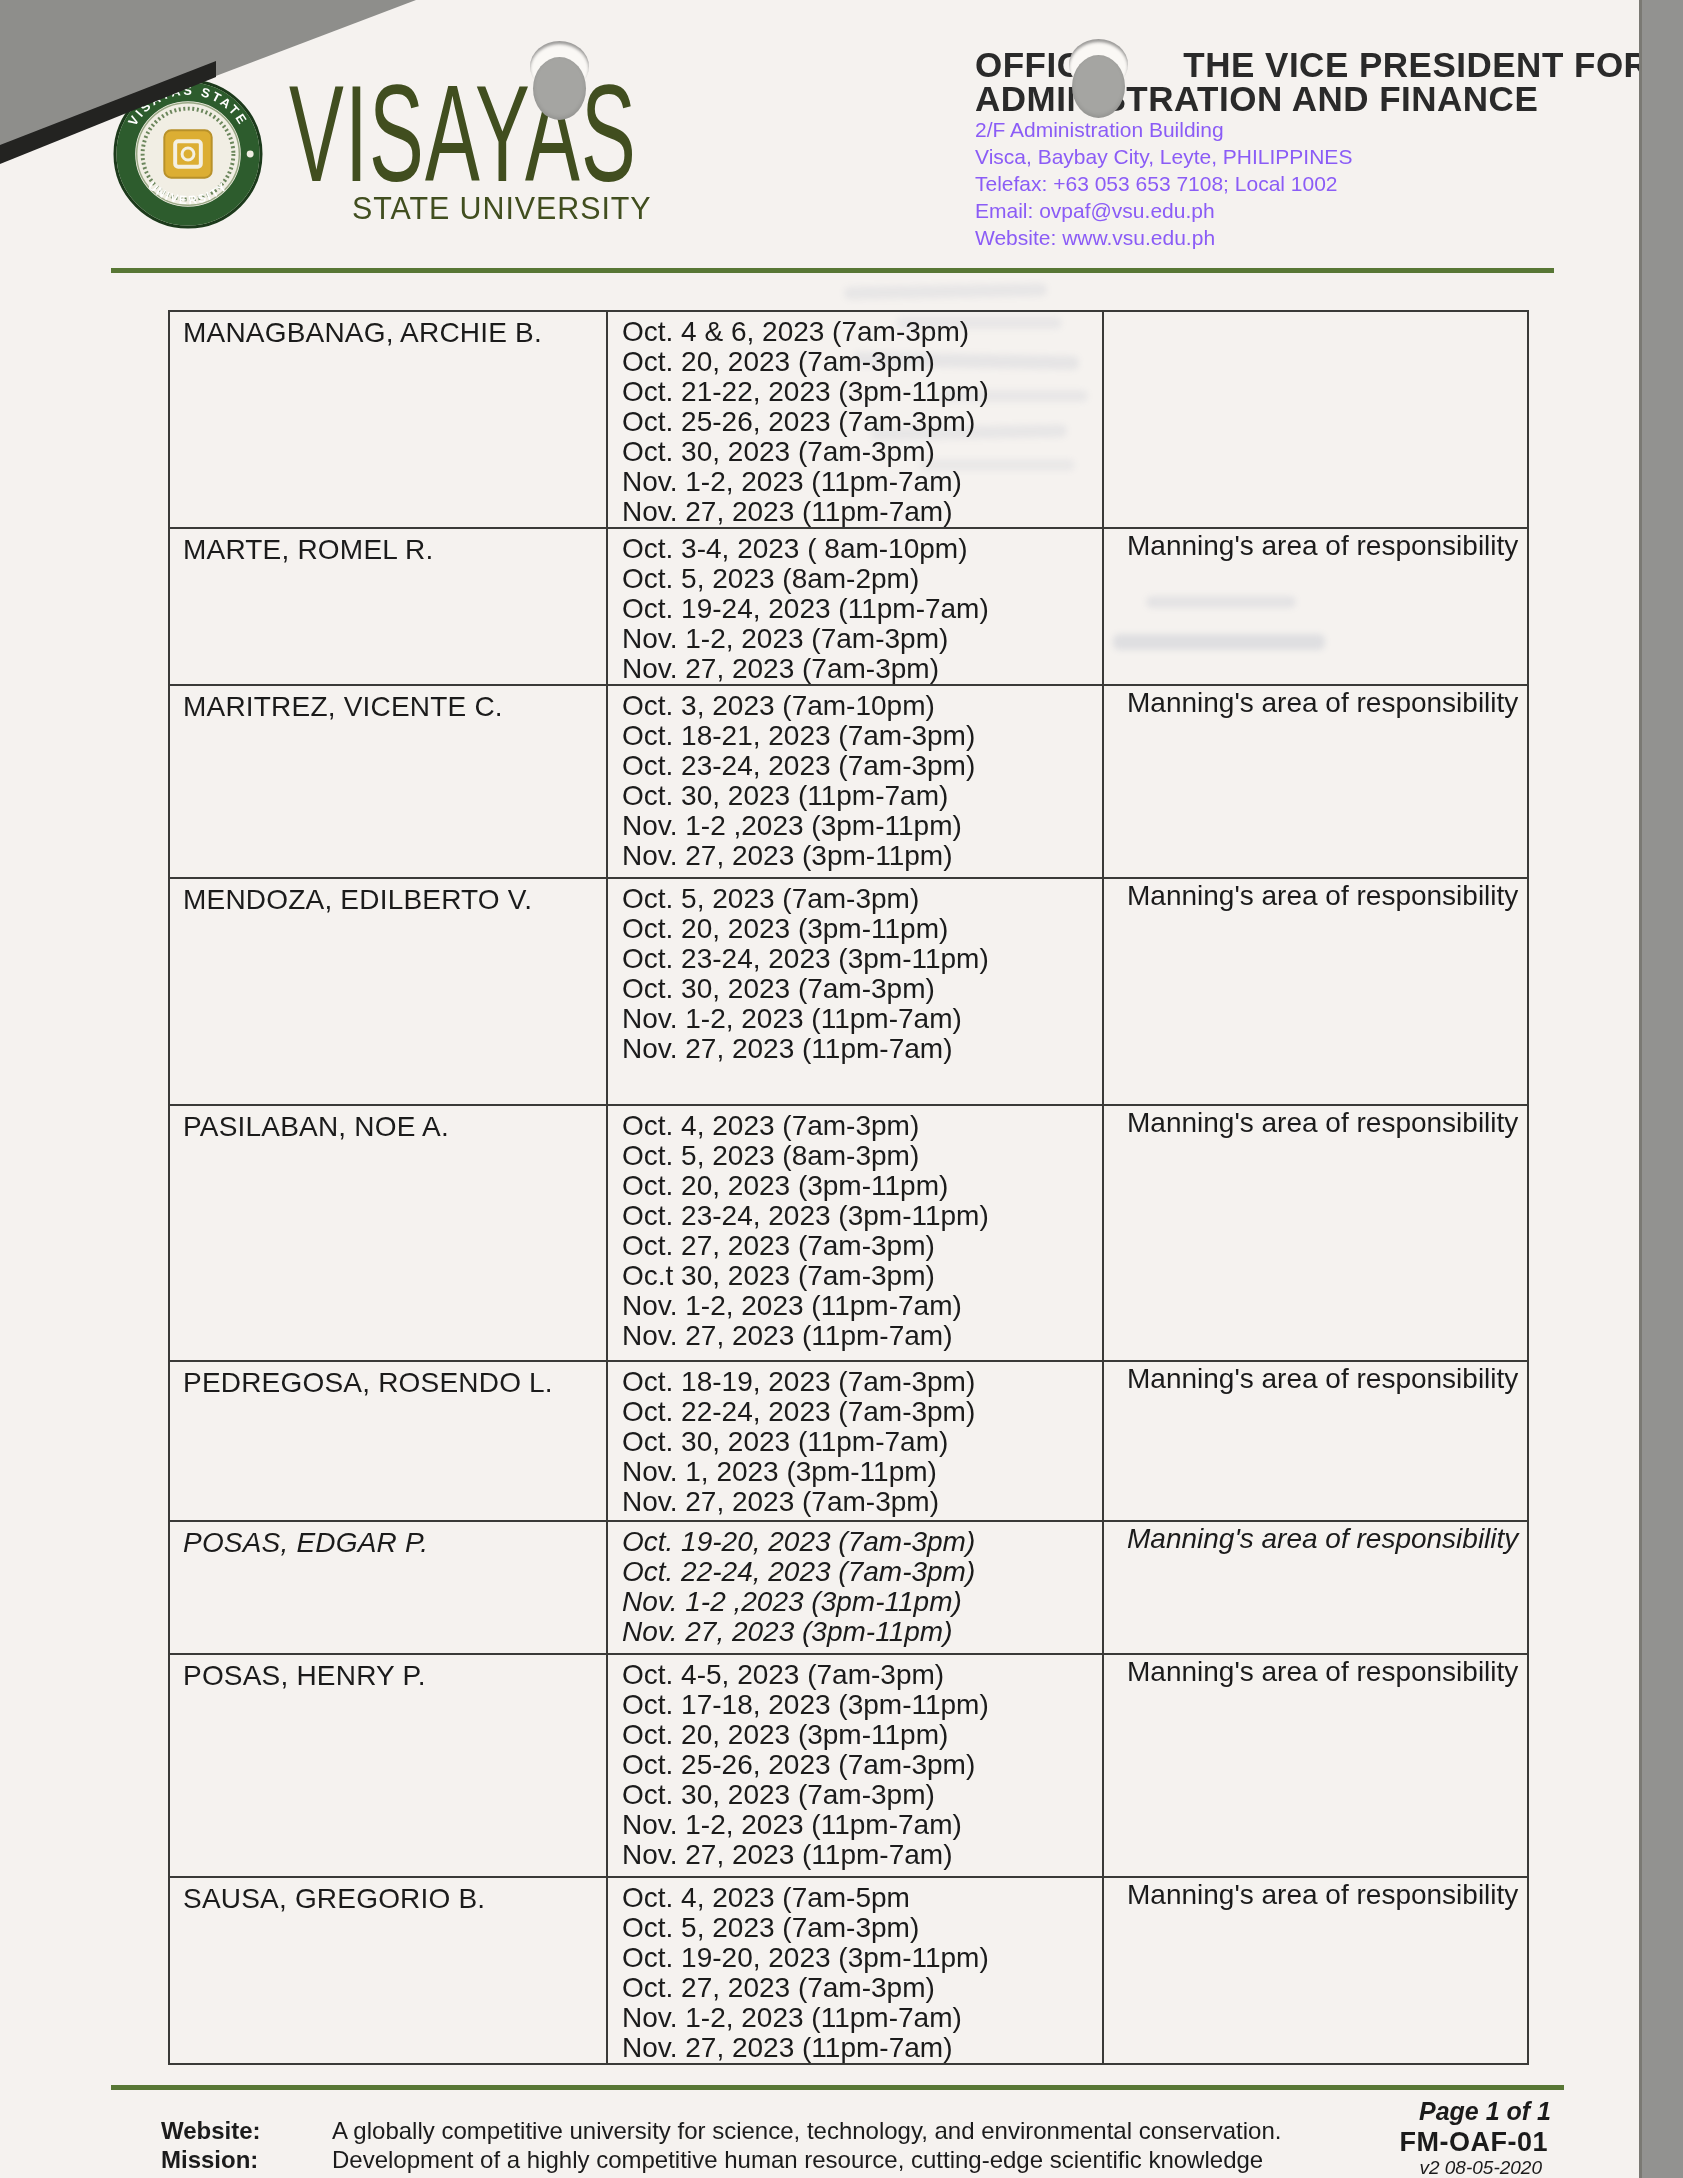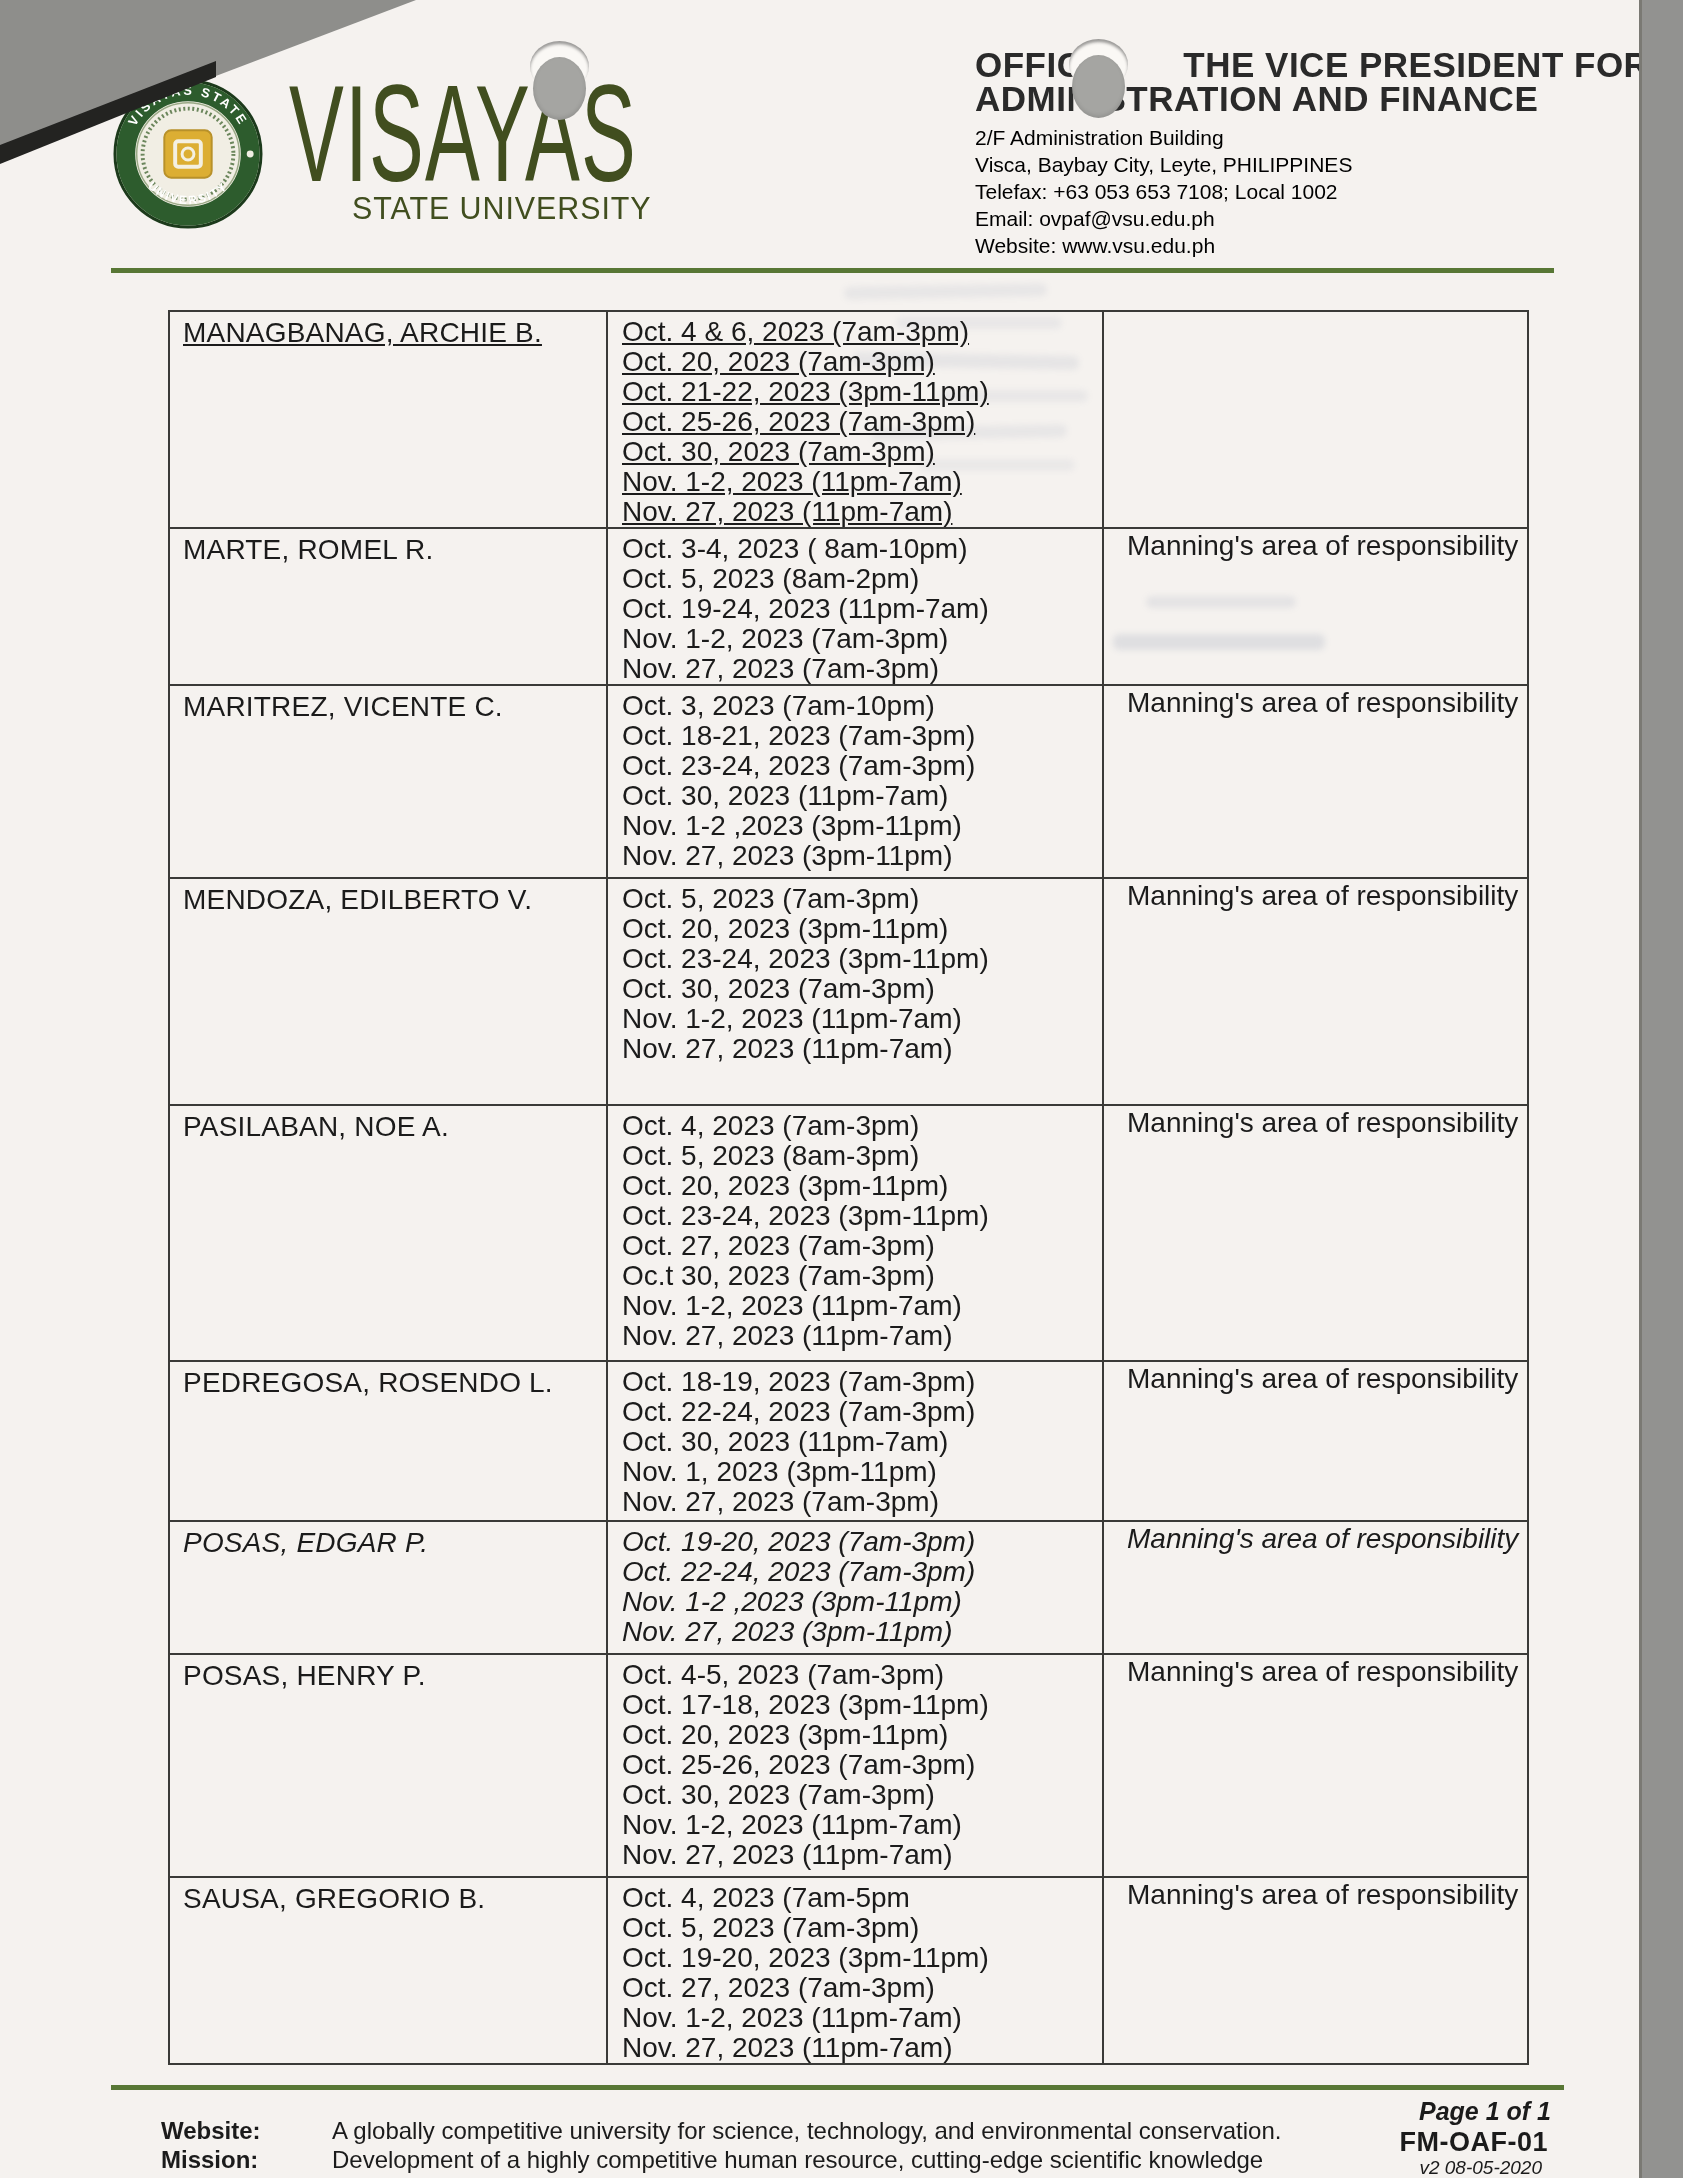--- a/index.html
+++ b/index.html
@@ -25,21 +25,21 @@
   
   .wordmark{position:absolute;left:289px;top:65px;z-index:2;
     font-size:137px;line-height:1;color:#414e1f;font-weight:400;letter-spacing:2px;
     transform:scaleX(.60);transform-origin:left top;}
   .wordmark-sub{position:absolute;left:352px;top:190px;z-index:2;
     font-size:32px;color:#414e1f;letter-spacing:1px;transform:scaleX(.95);transform-origin:left top;}
   .seal{position:absolute;left:113px;top:79px;width:150px;height:150px;z-index:2;}
   .office-block{position:absolute;left:975px;top:48px;width:554px;z-index:2;}
   .office-title{font-size:35px;font-weight:bold;color:#2a2a2a;letter-spacing:0.5px;line-height:34px;white-space:nowrap;}
   .office-title .gap{display:inline-block;width:77px;}
-  .office-address{margin-top:8px;font-size:21px;line-height:27px;color:#000000;}
+  .office-address{font-size:21px;line-height:27px;color:#8b5cf6;}
   .rule-green{position:absolute;left:111px;height:5px;background:#587735;z-index:2;}
   .rule-top{top:268px;width:1443px;}
   .rule-bottom{top:2085px;width:1453px;}
   
   table.sched{position:absolute;left:168px;top:310px;z-index:2;
     border-collapse:collapse;table-layout:fixed;width:1358px;}
   table.sched td{border:2px solid #3a3a38;vertical-align:top;font-size:28px;}
   td.name-cell{padding:5px 6px 0 13px;letter-spacing:0.2px;}
   td.sched-cell{padding:5px 16px 0 14px;}
   td.sched-cell .line{line-height:30px;white-space:nowrap;}
@@ -104,21 +104,21 @@
 
 <div class="rule-green rule-top"></div>
 
 <table class="sched">
   <colgroup>
       <col style="width:438px">
       <col style="width:496px">
       <col style="width:425px">
     </colgroup>
   <tbody>
-      <tr style="height: 199px; text-decoration: underline;">
+      <tr style="height: 199px;">
         <td class="name-cell">MANAGBANAG, ARCHIE B.</td>
         <td class="sched-cell">
           <div class="line">Oct. 4 &amp; 6, 2023 (7am-3pm)</div>
           <div class="line">Oct. 20, 2023 (7am-3pm)</div>
           <div class="line">Oct. 21-22, 2023 (3pm-11pm)</div>
           <div class="line">Oct. 25-26, 2023 (7am-3pm)</div>
           <div class="line">Oct. 30, 2023 (7am-3pm)</div>
           <div class="line">Nov. 1-2, 2023 (11pm-7am)</div>
           <div class="line">Nov. 27, 2023 (11pm-7am)</div>
         </td>

